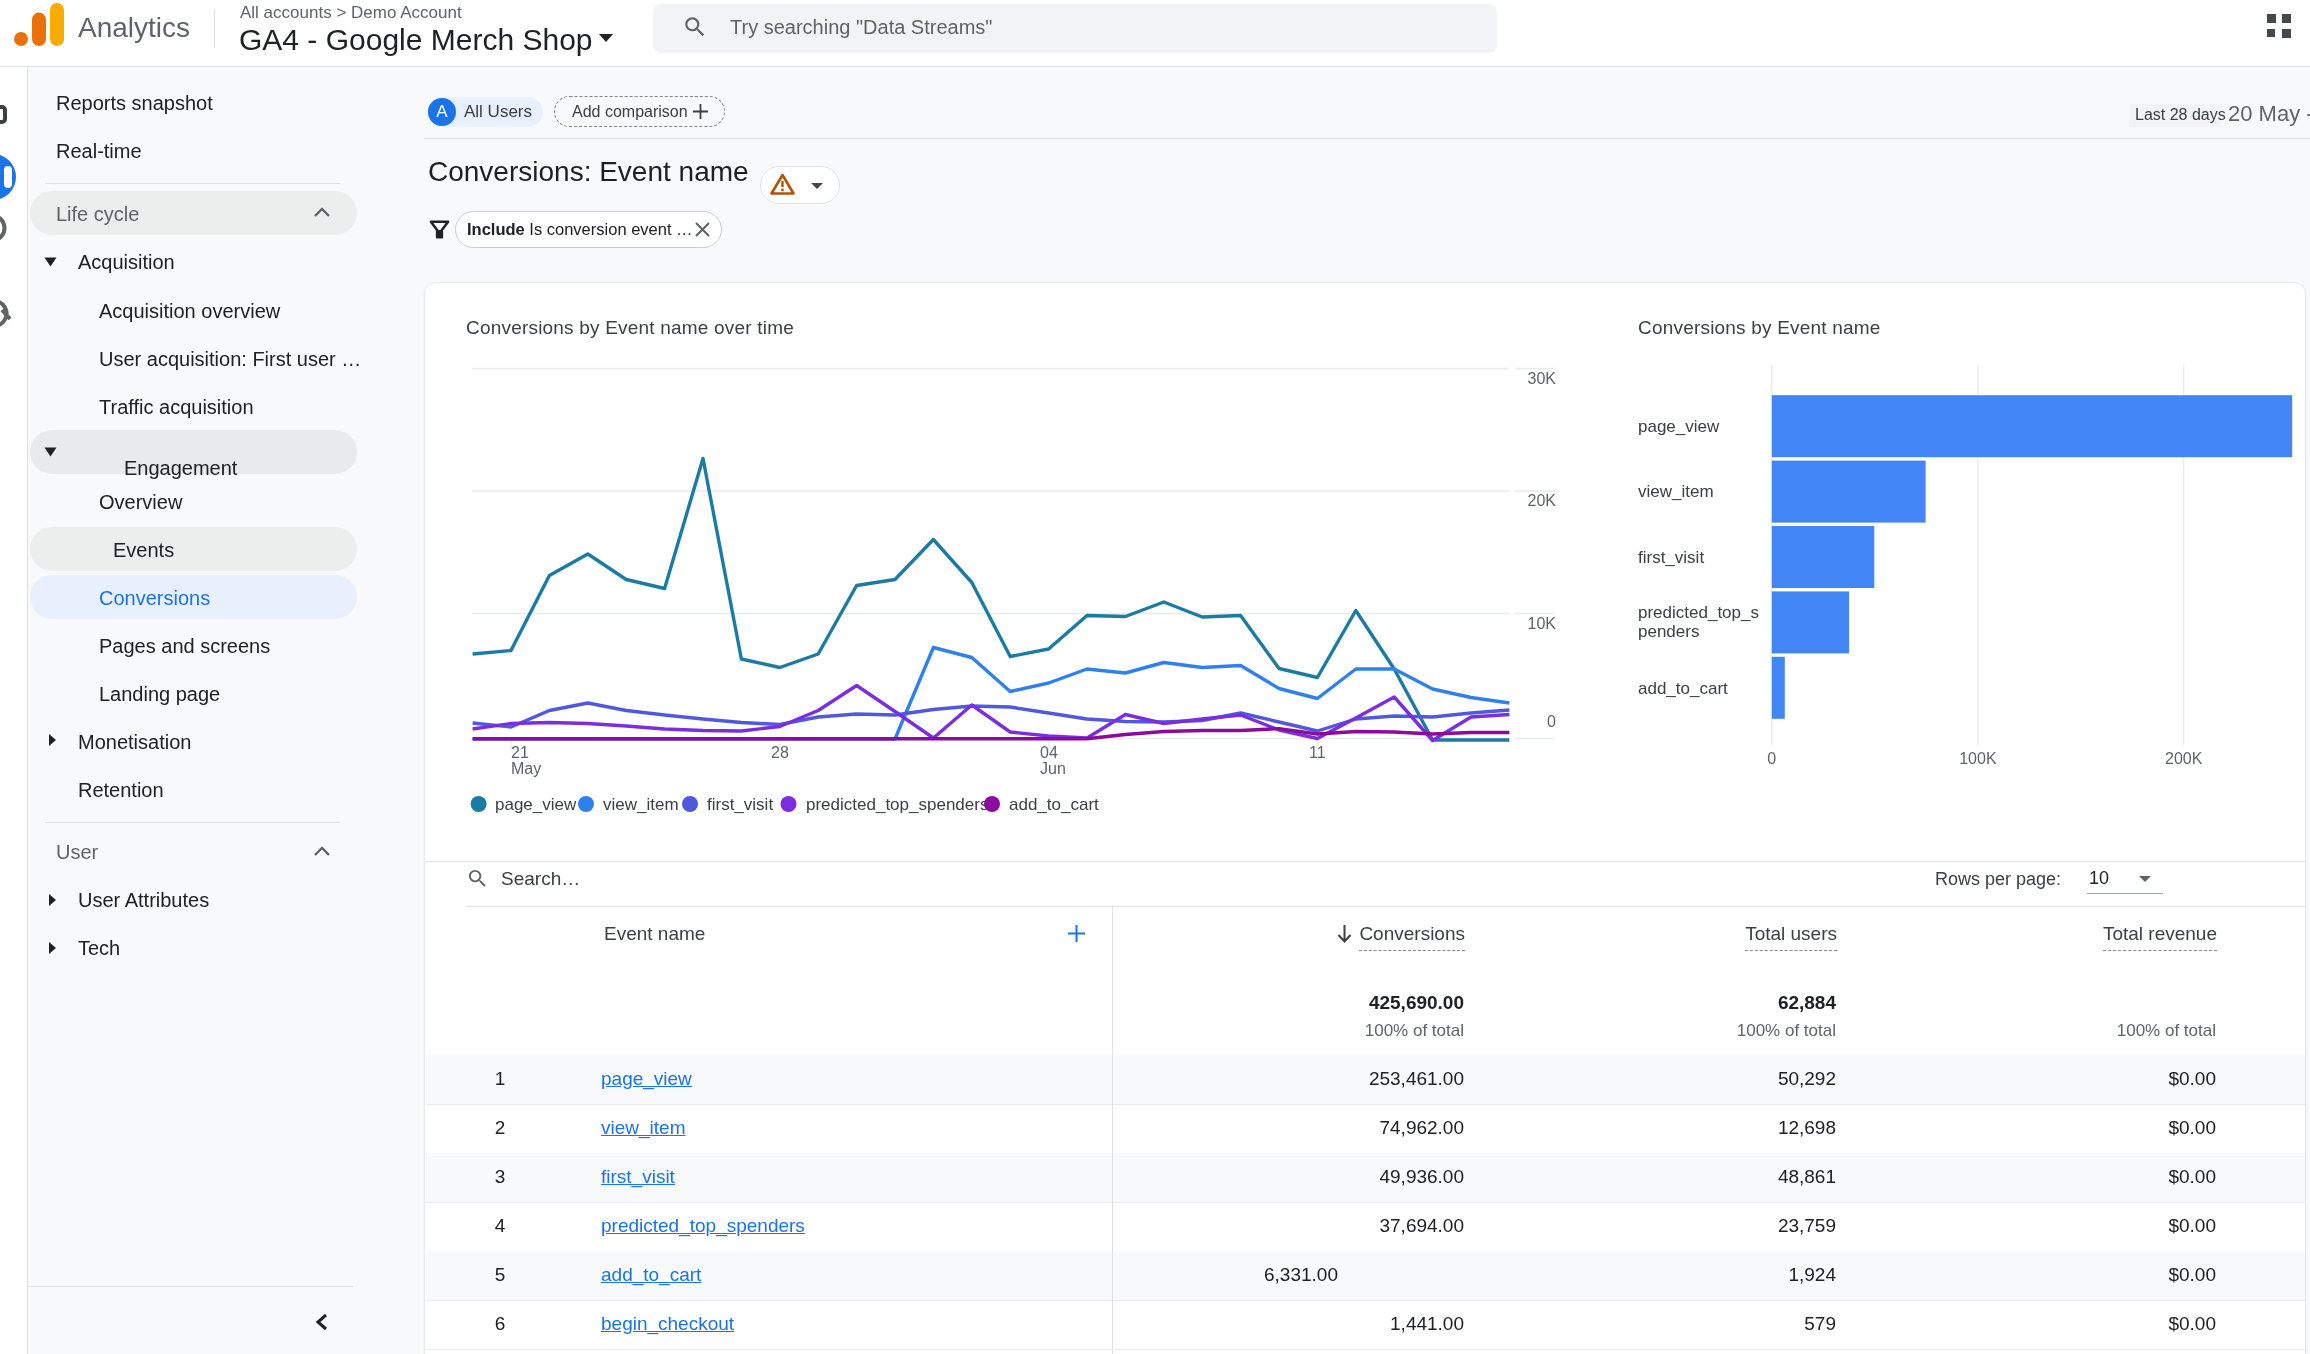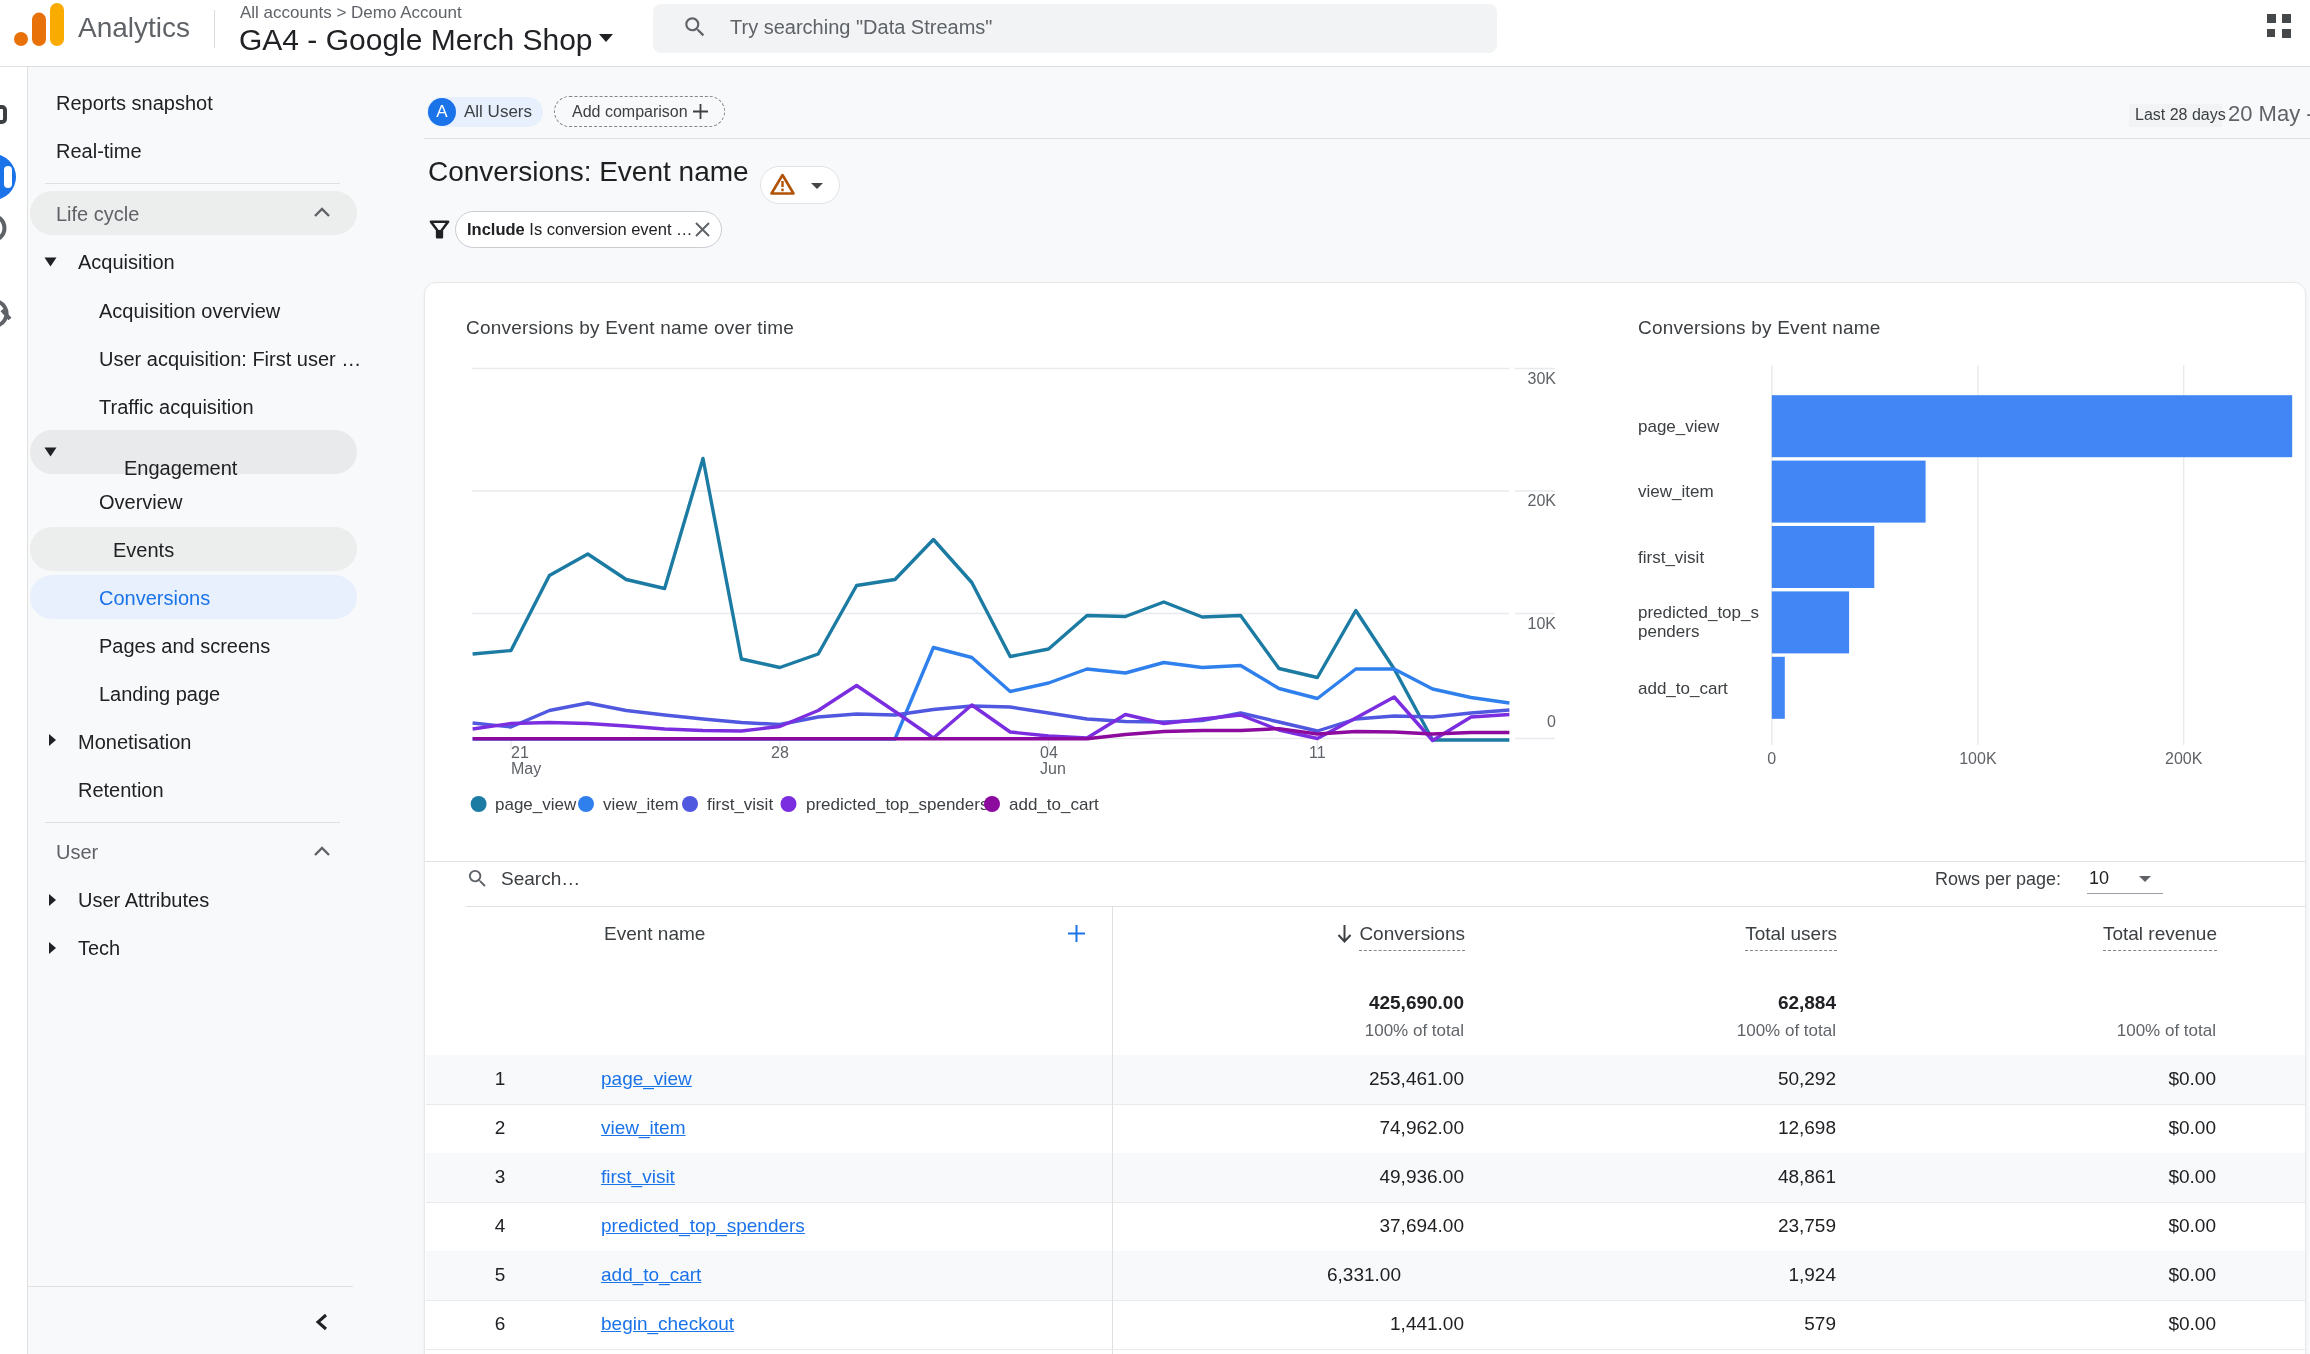--- a/index.html
+++ b/index.html
@@ -309,21 +309,21 @@
 <div class="abs" style="left:480px;top:1214.5px;width:40px;font-size:19px;color:#202124;text-align:center;">4</div>
 <div class="abs link" style="left:601px;top:1214.5px;font-size:19px;">predicted_top_spenders</div>
 <div class="abs" style="left:1264px;top:1214.5px;width:200px;font-size:19px;text-align:right;color:#202124;">37,694.00</div>
 <div class="abs" style="left:1636px;top:1214.5px;width:200px;font-size:19px;text-align:right;color:#202124;">23,759</div>
 <div class="abs" style="left:2016px;top:1214.5px;width:200px;font-size:19px;text-align:right;color:#202124;">$0.00</div>
 <div class="divline" style="left:425.5px;top:1250.5px;width:1879px;background:#e8eaed;"></div>
 <div class="abs" style="left:425.5px;top:1250.5px;width:1879px;height:49px;background:#f8f9fa;"></div>
 <div class="abs" style="left:1112px;top:1250.5px;width:1px;height:49px;background:#e0e0e0;"></div>
 <div class="abs" style="left:480px;top:1263.5px;width:40px;font-size:19px;color:#202124;text-align:center;">5</div>
 <div class="abs link" style="left:601px;top:1263.5px;font-size:19px;">add_to_cart</div>
-<div class="abs" style="left:1264px;top:1263.5px;width:200px;font-size:19px;text-align:center;color:#202124;">6,331.00</div>
+<div class="abs" style="left:1264px;top:1263.5px;width:200px;font-size:19px;text-align:left;color:#202124;">6,331.00</div>
 <div class="abs" style="left:1636px;top:1263.5px;width:200px;font-size:19px;text-align:right;color:#202124;">1,924</div>
 <div class="abs" style="left:2016px;top:1263.5px;width:200px;font-size:19px;text-align:right;color:#202124;">$0.00</div>
 <div class="divline" style="left:425.5px;top:1299.5px;width:1879px;background:#e8eaed;"></div>
 <div class="abs" style="left:1112px;top:1299.5px;width:1px;height:49px;background:#e0e0e0;"></div>
 <div class="abs" style="left:480px;top:1312.5px;width:40px;font-size:19px;color:#202124;text-align:center;">6</div>
 <div class="abs link" style="left:601px;top:1312.5px;font-size:19px;">begin_checkout</div>
 <div class="abs" style="left:1264px;top:1312.5px;width:200px;font-size:19px;text-align:right;color:#202124;">1,441.00</div>
 <div class="abs" style="left:1636px;top:1312.5px;width:200px;font-size:19px;text-align:right;color:#202124;">579</div>
 <div class="abs" style="left:2016px;top:1312.5px;width:200px;font-size:19px;text-align:right;color:#202124;">$0.00</div>
 <div class="divline" style="left:425.5px;top:1348.5px;width:1879px;background:#e8eaed;"></div>

